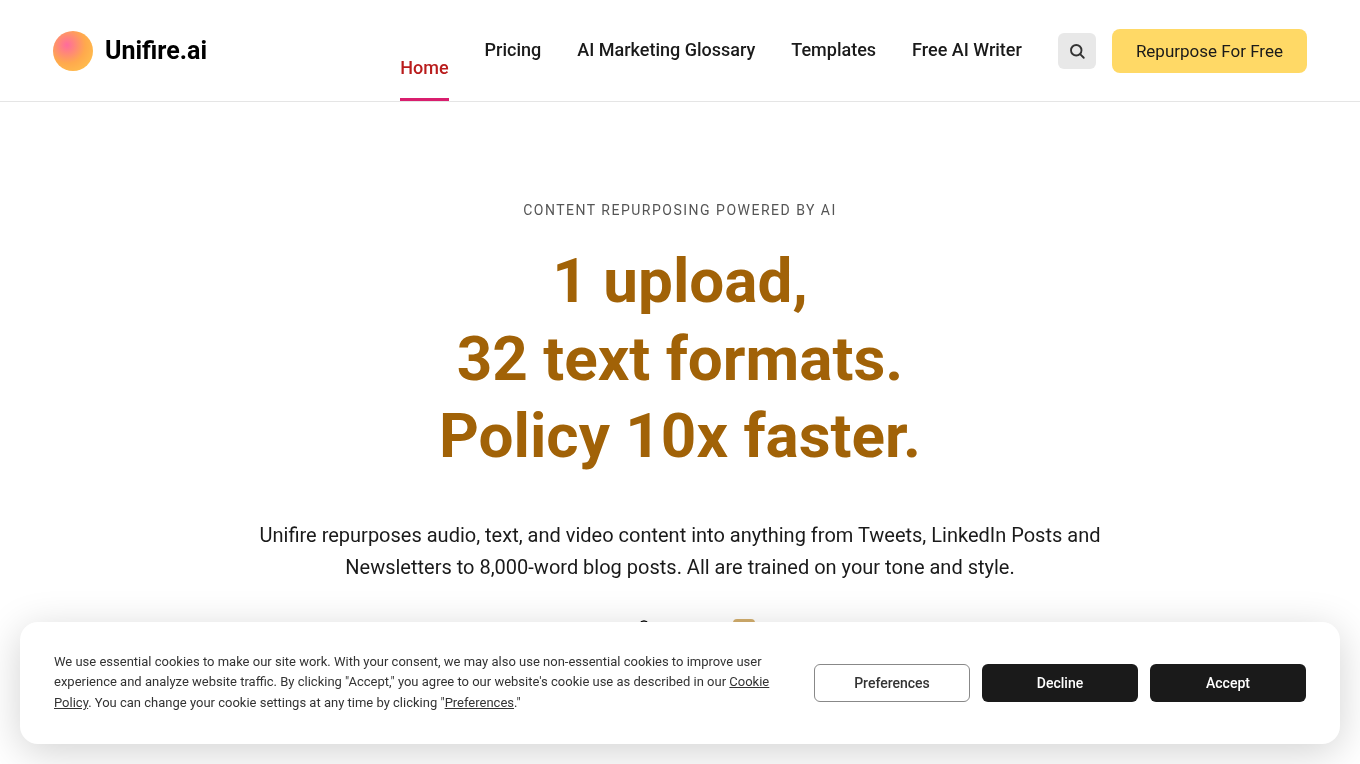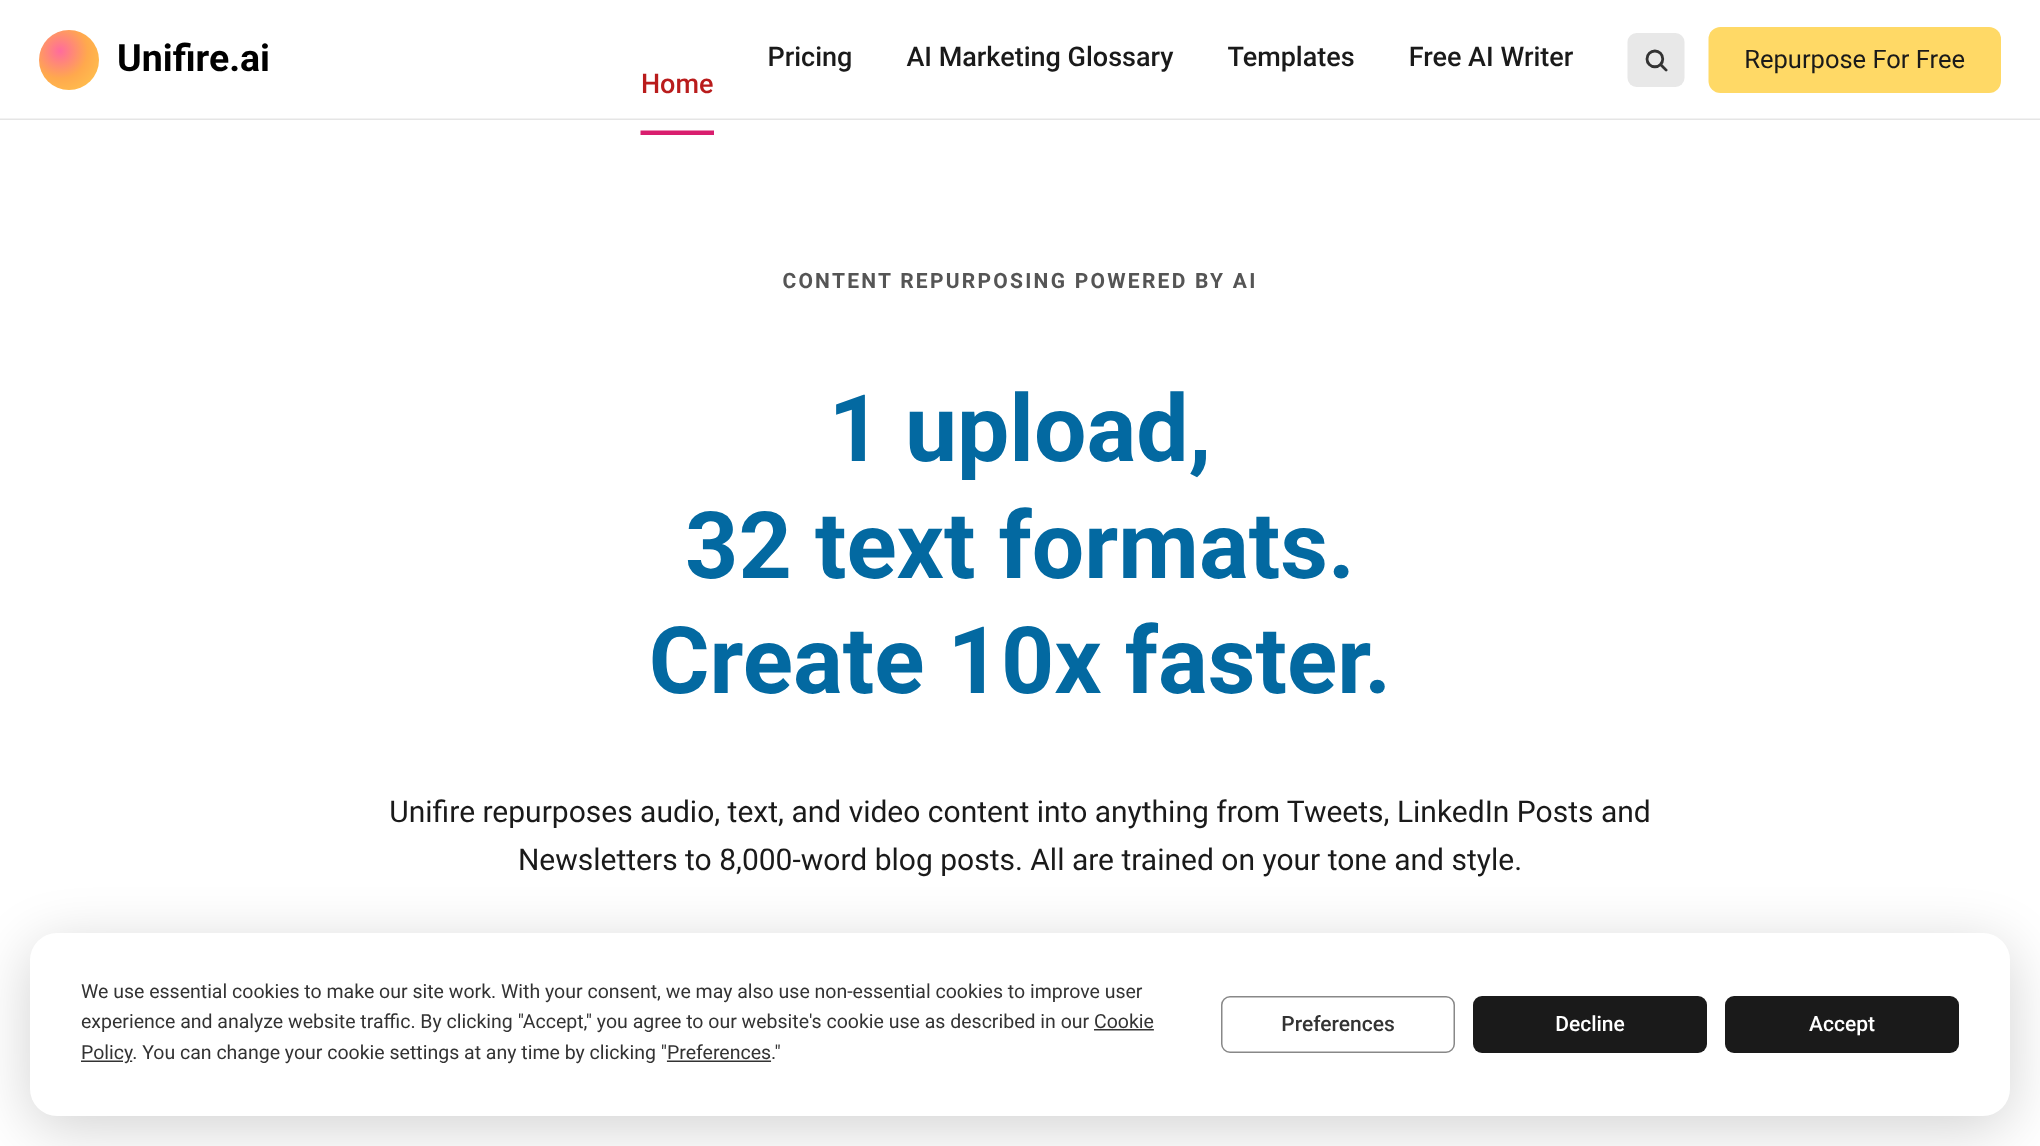--- a/index.html
+++ b/index.html
@@ -11,23 +11,23 @@
       font-family: -apple-system, BlinkMacSystemFont, 'Segoe UI', Roboto, sans-serif;
       background: #ffffff;
       width: 1360px;
       height: 764px;
       position: relative;
       overflow: hidden;
     }
     .header {
       display: flex;
       align-items: center;
-      padding: 18px 26px;
+      padding: 18px 53px;
       border-bottom: 1px solid #e5e5e5;
-      height: 80px;
+      height: 102px;
     }
     .logo-wrap {
       display: flex;
       align-items: center;
       gap: 12px;
       margin-right: auto;
     }
     .logo-icon {
       width: 40px;
       height: 40px;
@@ -83,30 +83,30 @@
       font-weight: 400;
       color: #1a1a1a;
       cursor: pointer;
     }
     .hero {
       text-align: center;
       padding-top: 100px;
     }
     .eyebrow {
       font-size: 14px;
-      font-weight: 700;
+      font-weight: 400;
       letter-spacing: 1.5px;
       color: #555;
     }
     .headline {
-      margin-top: 52px;
+      margin-top: 24px;
       font-size: 62px;
       font-weight: 700;
       line-height: 1.25;
-      color: #0369a1;
+      color: #a16207;
     }
     .subhead {
       margin-top: 44px;
       font-size: 20px;
       line-height: 1.6;
       color: #1a1a1a;
       max-width: 920px;
       margin-left: auto;
       margin-right: auto;
     }
@@ -213,21 +213,21 @@
     </div>
     <div class="cta-btn">Repurpose For Free</div>
   </div>
 </header>
 
 <section class="hero">
   <div class="eyebrow">CONTENT REPURPOSING POWERED BY AI</div>
   <h1 class="headline">
     <div>1 upload,</div>
     <div>32 text formats.</div>
-    <div>Create 10x faster.</div>
+    <div>Policy 10x faster.</div>
   </h1>
   <p class="subhead">
     <span>Unifire repurposes audio, text, and video content into anything from Tweets, LinkedIn Posts and Newsletters to 8,000-word blog posts. All are trained on your tone and </span><span class="bold">style</span><span>.</span>
   </p>
   <div class="powered-row">
     <span>Powered by:</span>
     <div class="pwr-item">
       <span class="openai-icon">
         <svg width="22" height="22" viewBox="0 0 24 24" fill="none" stroke="#000" stroke-width="1.4">
             <path d="M12 2a5 5 0 0 1 4.3 2.5A5 5 0 0 1 21 12a5 5 0 0 1-4.7 7.5A5 5 0 0 1 12 22a5 5 0 0 1-4.3-2.5A5 5 0 0 1 3 12a5 5 0 0 1 4.7-7.5A5 5 0 0 1 12 2z"></path>

